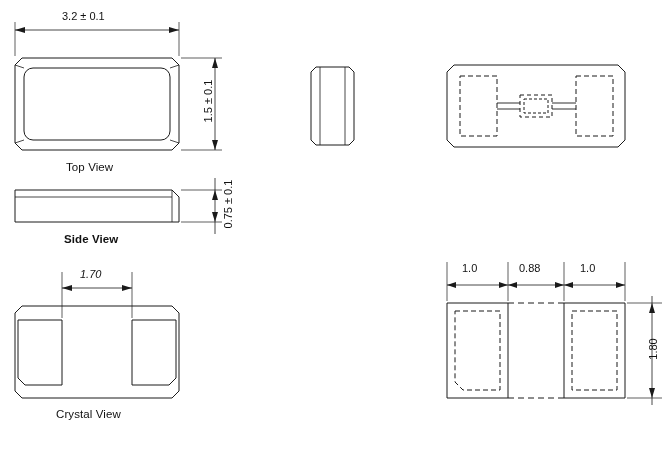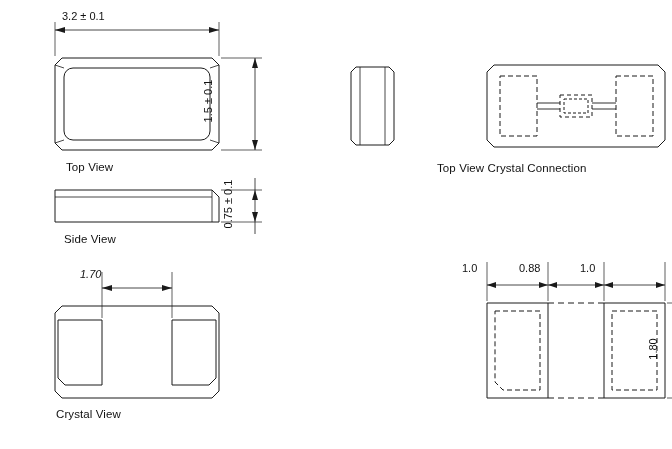--- a/index.html
+++ b/index.html
@@ -4,21 +4,21 @@
 <style>
   html,body{margin:0;padding:0;}
   body{
     width:672px;height:449px;
     background:#ffffff;
     font-family:"Liberation Sans", sans-serif;
     color:#000;
     overflow:hidden;
     position:relative;
   }
-  #stage{position:absolute;left:0;top:0;width:544px;height:449px;padding-left:40px;}
+  #stage{position:absolute;left:0;top:0;width:544px;height:449px;}
   svg{display:block;}
   .cap{
     position:absolute;
     font-size:11.5px;
     color:#111;
     white-space:nowrap;
     letter-spacing:.1px;
     text-align:center;
   }
   .dim{
@@ -140,20 +140,19 @@
   <div class="dim" style="left:462px;top:262px;">1.0</div>
 
   <div class="dim" style="left:519px;top:262px;">0.88</div>
 
   <div class="dim" style="left:580px;top:262px;">1.0</div>
 
   <div class="dim vert" style="left:630px;top:343px;width:46px;text-align:center;">1.80</div>
 
   <div class="cap" style="left:66px;top:161px;">Top View</div>
 
-  <div class="cap" style="left:64px;top:233px;">Side View</div>
+  <div class="cap" style="left:64px;top:233px;font-weight:bold;">Side View</div>
 
   <div class="cap" style="left:56px;top:408px;">Crystal View</div>
 
-  <div class="cap" style="left:437px;top:162px;">Top View Crystal Connection</div>
 
 
 </div>
 
 </body></html>

